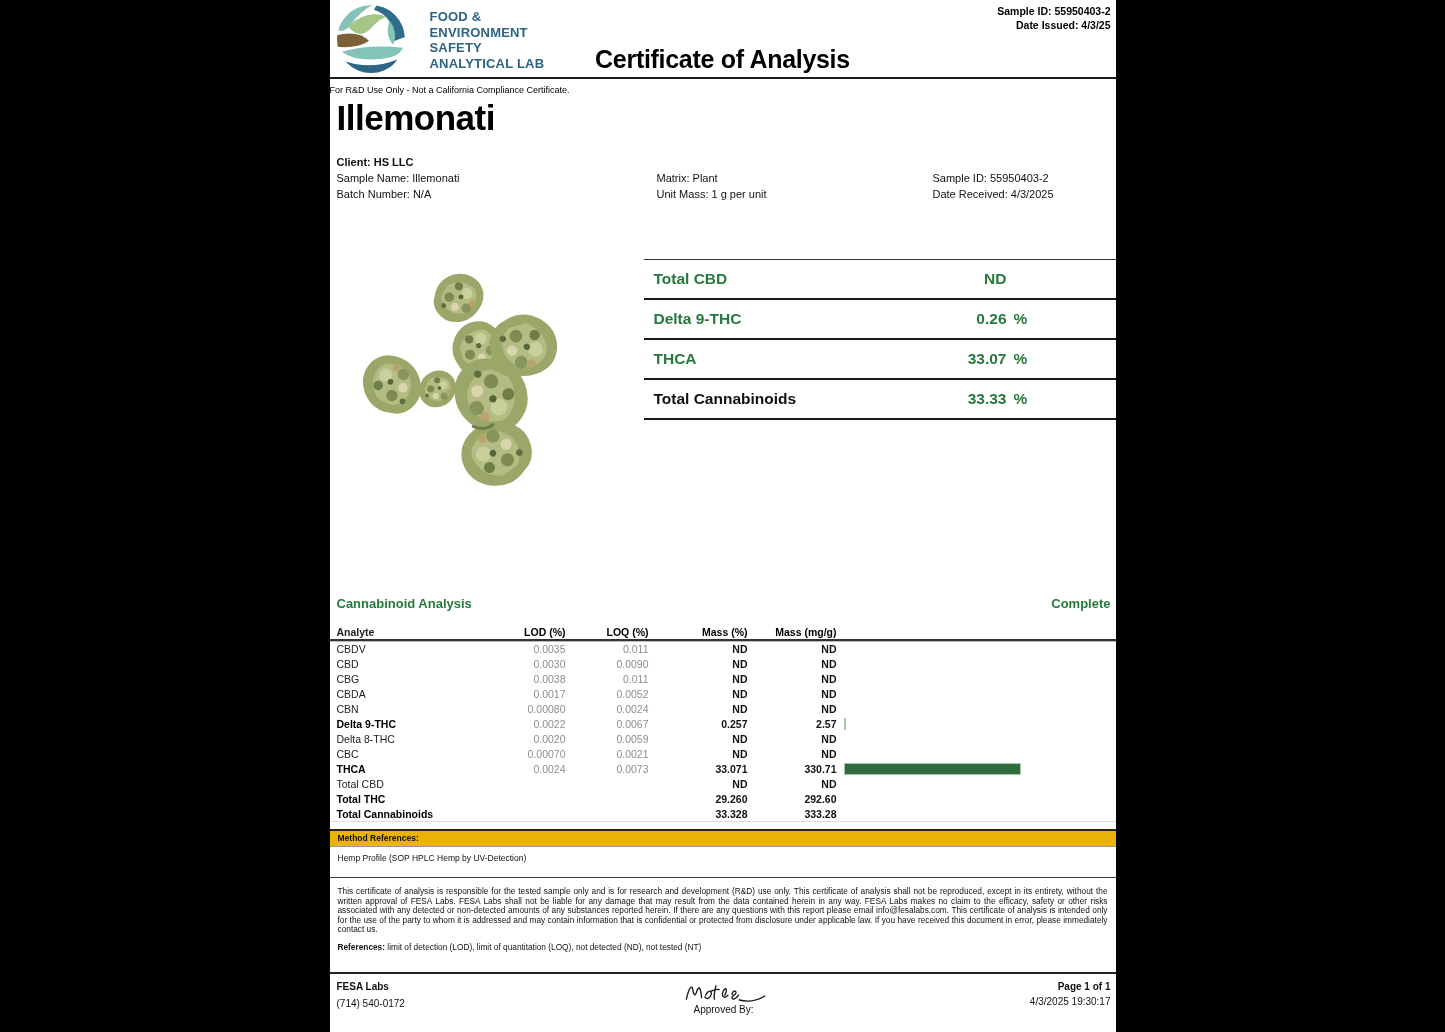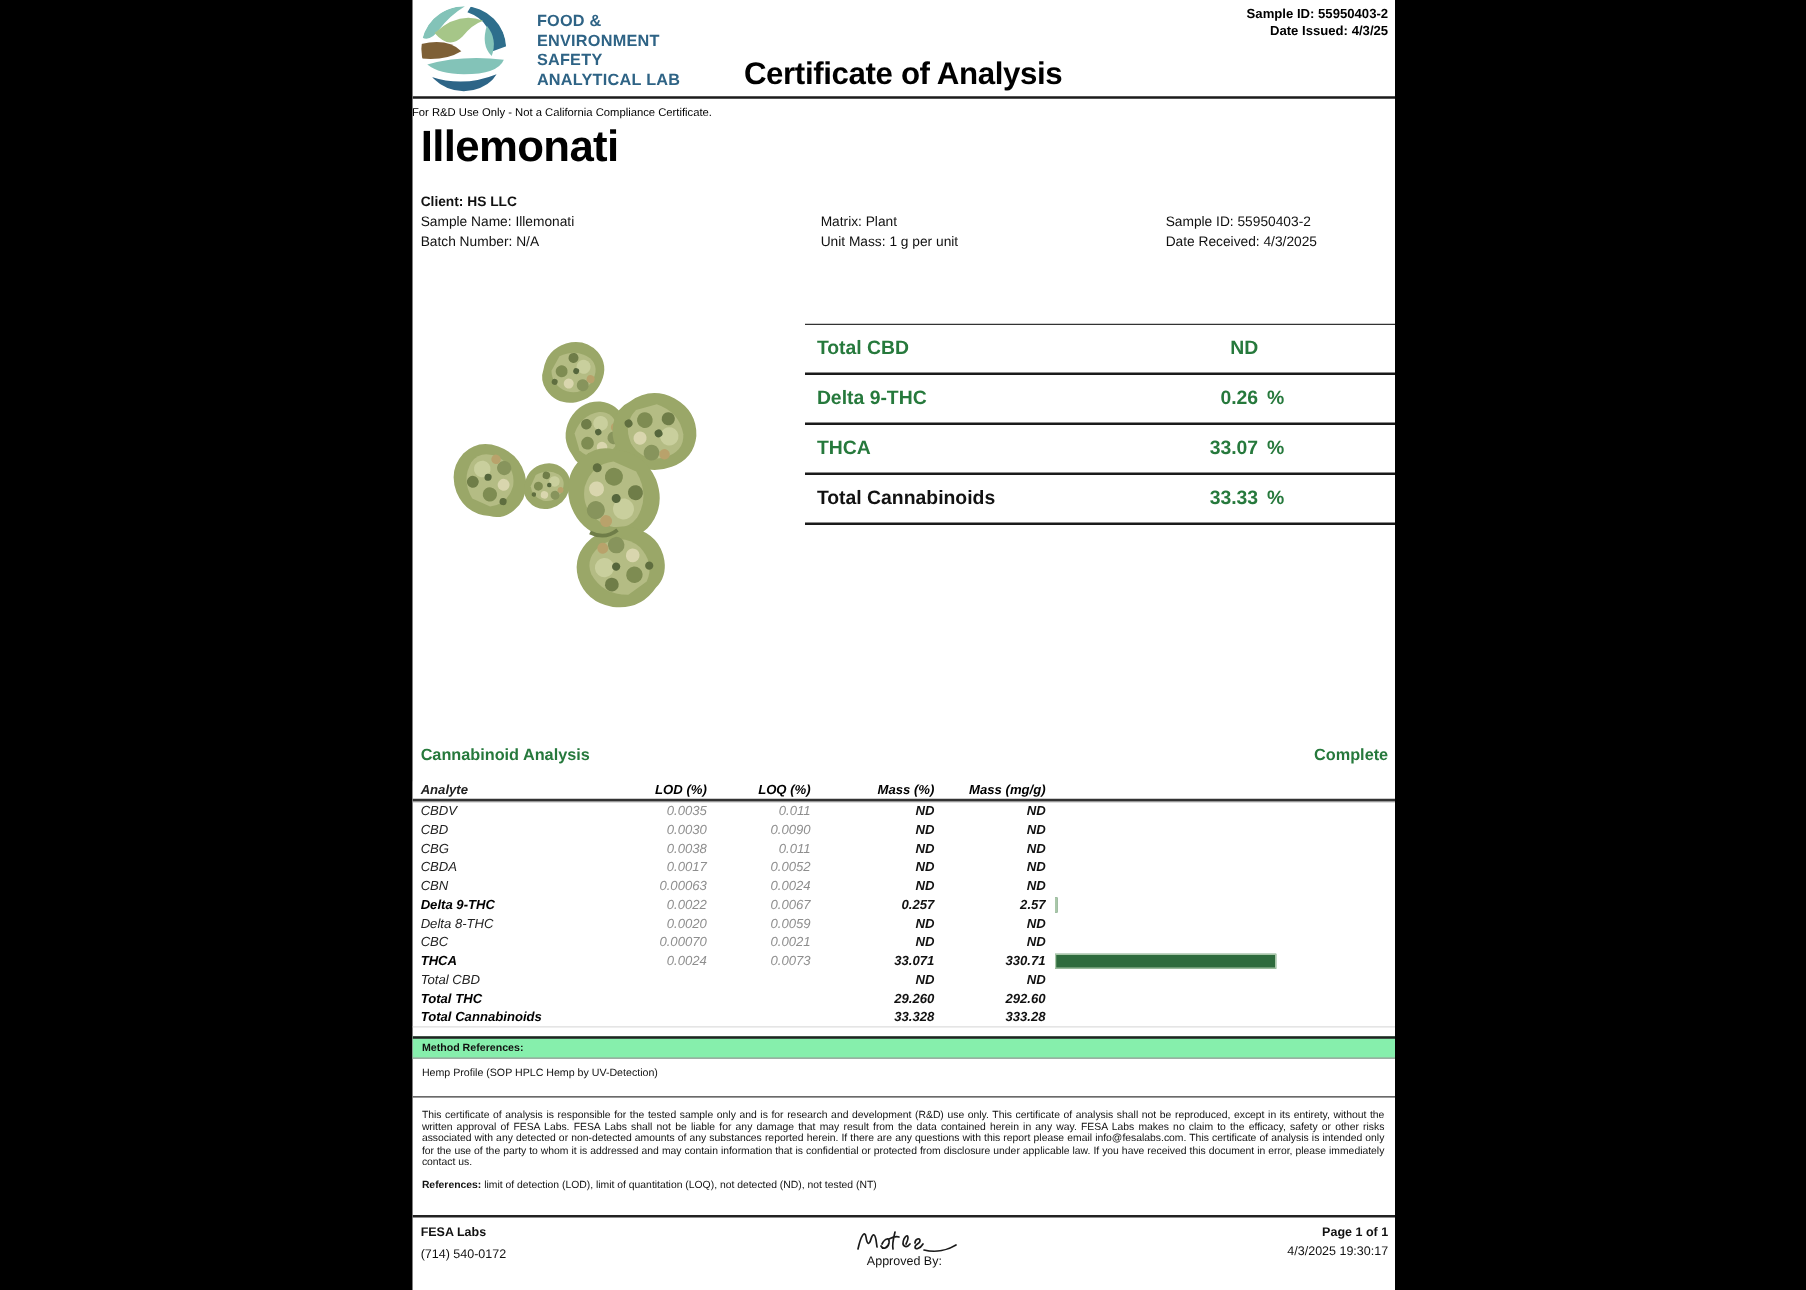--- a/index.html
+++ b/index.html
@@ -28,38 +28,38 @@
   .sum-row{display:flex;align-items:center;height:38px;border-bottom:2px solid #1a1a1a;font-size:15.5px;font-weight:700;}
   .sum-label{padding-left:10px;flex:1;}
   .sum-label.green{color:#26793c;}
   .sum-label.dark{color:#111;}
   .sum-value{display:flex;justify-content:flex-end;align-items:baseline;padding-right:78px;color:#26793c;}
   .sum-num{min-width:52px;text-align:right;}
   .sum-unit{width:24px;text-align:left;padding-left:7px;}
 
   
   .section-head{display:flex;justify-content:space-between;align-items:baseline;margin:6px 5px 0 7px;font-size:13px;font-weight:700;color:#26793c;}
-  .a-table{margin-top:13px;font-style:italic;}
+  .a-table{margin-top:13px;}
   .a-row,.a-head{display:grid;grid-template-columns:170px 66px 83px 99px 89px 1fr;align-items:center;}
   .a-head{height:15px;font-size:10.5px;font-weight:700;border-bottom:2px solid #333;box-shadow:0 1px 0 #bbb;}
   .a-row{height:15px;font-size:10.5px;}
   .c-an{padding-left:7px;color:#222;}
   .a-row.bold .c-an{font-weight:700;color:#000;}
   .c-num{text-align:right;color:#8e8e8e;}
   .a-head .c-num,.a-head .c-mass{color:#000;}
   .c-mass{text-align:right;font-weight:700;color:#111;}
   .c-bar{padding-left:7px;}
   .bar{height:12px;background:#2e6b3d;border:1px solid #a9c7a9;box-sizing:border-box;}
   .a-table-end{border-bottom:1px solid #ddd;}
 
   .notes{margin:11px 0 0 8px;font-size:8.5px;font-weight:700;color:#111;}
   .notes div{margin-bottom:7px;}
 
   
-  .method-band{margin-top:7px;background:#86efac;border-top:2px solid #222;border-bottom:1px solid #999;padding:2px 8px 3px;font-size:8.5px;font-weight:700;}
+  .method-band{margin-top:7px;background:#eab308;border-top:2px solid #222;border-bottom:1px solid #999;padding:2px 8px 3px;font-size:8.5px;font-weight:700;}
   .method-ref{padding:6px 8px 14px;font-size:8.5px;}
   .rule{border-top:1.5px solid #3a3a3a;}
 
   
   .disclaimer{padding:9px 8px 0;font-size:8.3px;line-height:9.6px;text-align:justify;color:#111;}
   .references{padding:7px 8px 20px;font-size:8.3px;color:#111;}
   .references b{font-weight:700;}
 
   
   .footer{border-top:2px solid #222;display:grid;grid-template-columns:1fr auto 1fr;padding:6px 5px 4px 7px;}
@@ -219,21 +219,21 @@
         <div class="a-row">
           <span class="c-an">CBDA</span>
           <span class="c-num">0.0017</span>
           <span class="c-num">0.0052</span>
           <span class="c-mass">ND</span>
           <span class="c-mass">ND</span>
           <span class="c-bar"></span>
         </div>
         <div class="a-row">
           <span class="c-an">CBN</span>
-          <span class="c-num">0.00063</span>
+          <span class="c-num">0.00080</span>
           <span class="c-num">0.0024</span>
           <span class="c-mass">ND</span>
           <span class="c-mass">ND</span>
           <span class="c-bar"></span>
         </div>
         <div class="a-row bold">
           <span class="c-an">Delta 9-THC</span>
           <span class="c-num">0.0022</span>
           <span class="c-num">0.0067</span>
           <span class="c-mass">0.257</span>

